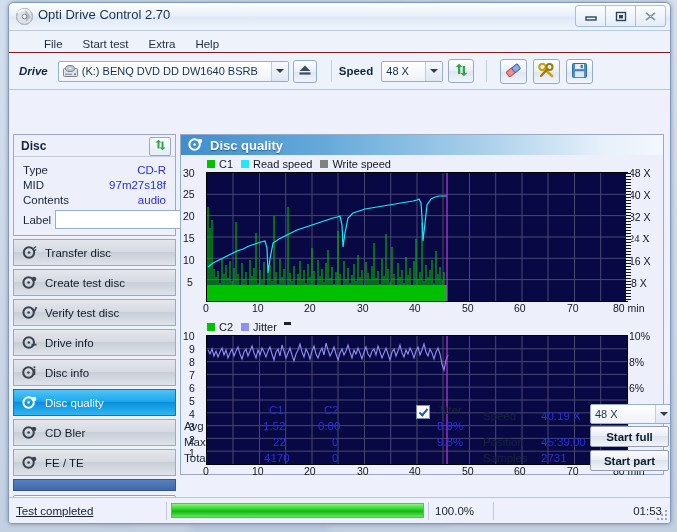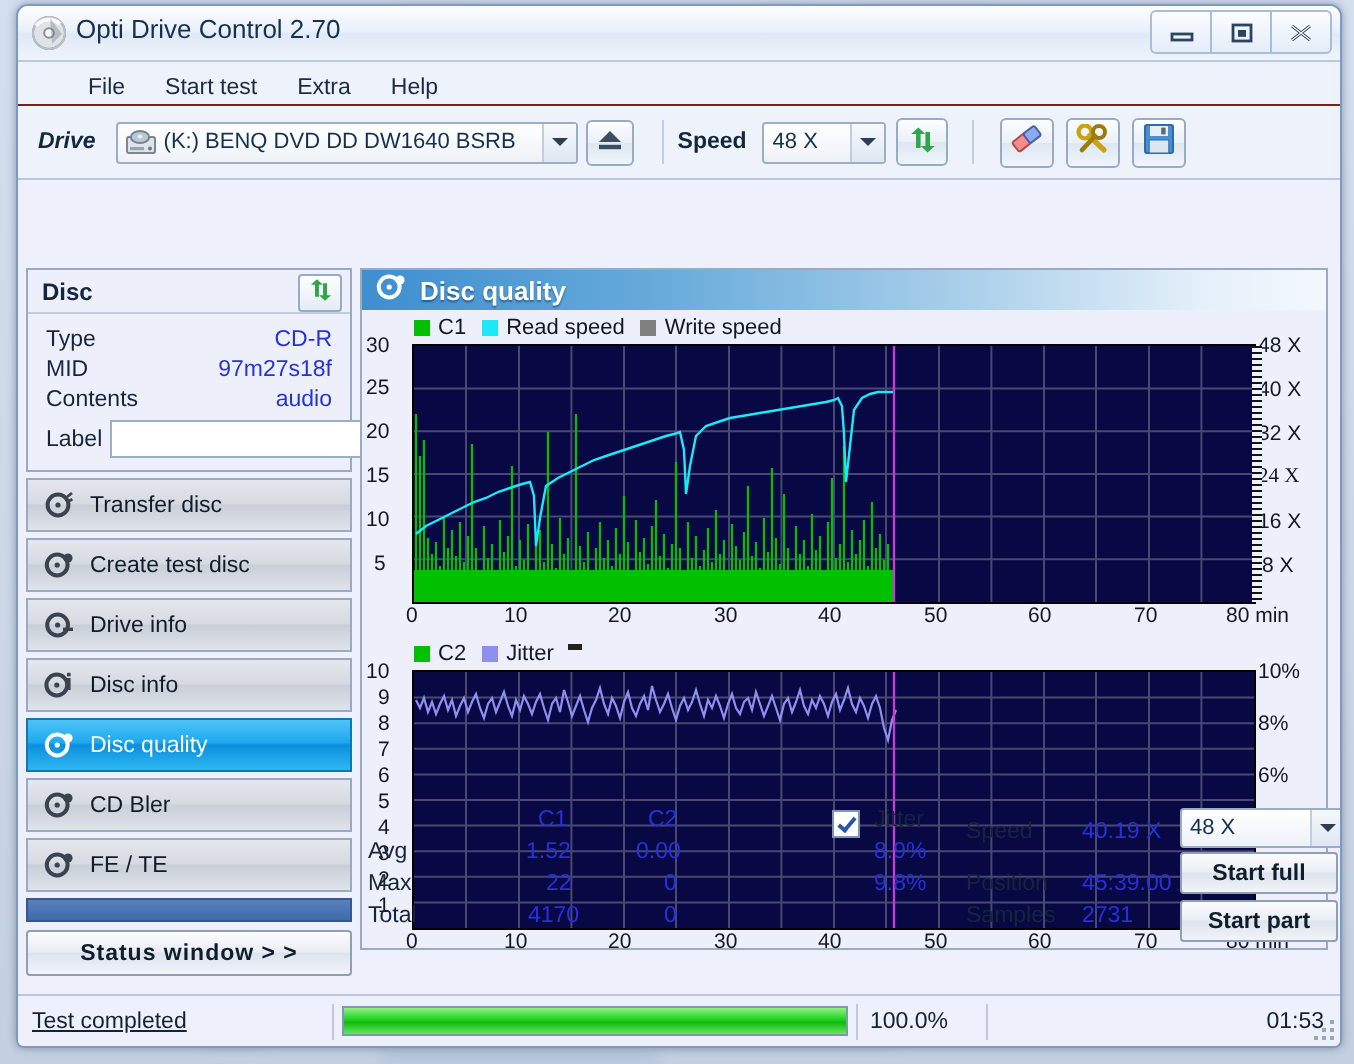--- a/index.html
+++ b/index.html
@@ -374,20 +374,30 @@
       </div>
       <div class="navbtn">
         <span class="navicon">
           <svg width="15" height="15" viewBox="0 0 15 15">
               <circle cx="6.6" cy="7.5" r="5.2" fill="none" stroke="#3a4450" stroke-width="2"></circle>
               <circle cx="6.6" cy="7.5" r="1.3" fill="#3a4450"></circle>
               <circle cx="12" cy="4" r="2.3" fill="#3a4450"></circle>
             </svg>
         </span>
         <span>Create test disc</span>
+      </div>
+      <div class="navbtn">
+        <span class="navicon">
+          <svg width="15" height="15" viewBox="0 0 15 15">
+              <circle cx="6.6" cy="7.5" r="5.2" fill="none" stroke="#3a4450" stroke-width="2"></circle>
+              <circle cx="6.6" cy="7.5" r="1.3" fill="#3a4450"></circle>
+              <path d="M10 4 L12.3 6.3 L14.4 2.2" stroke="#3a4450" stroke-width="1.7" fill="none"></path>
+            </svg>
+        </span>
+        <span>Verify test disc</span>
       </div>
       <div class="navbtn">
         <span class="navicon">
           <svg width="15" height="15" viewBox="0 0 15 15">
               <circle cx="6.8" cy="7.5" r="5.2" fill="none" stroke="#3a4450" stroke-width="2"></circle>
               <circle cx="6.8" cy="7.5" r="1.3" fill="#3a4450"></circle>
               <rect x="9.5" y="8.8" width="5" height="1.7" fill="#3a4450"></rect>
             </svg>
         </span>
         <span>Drive info</span>

